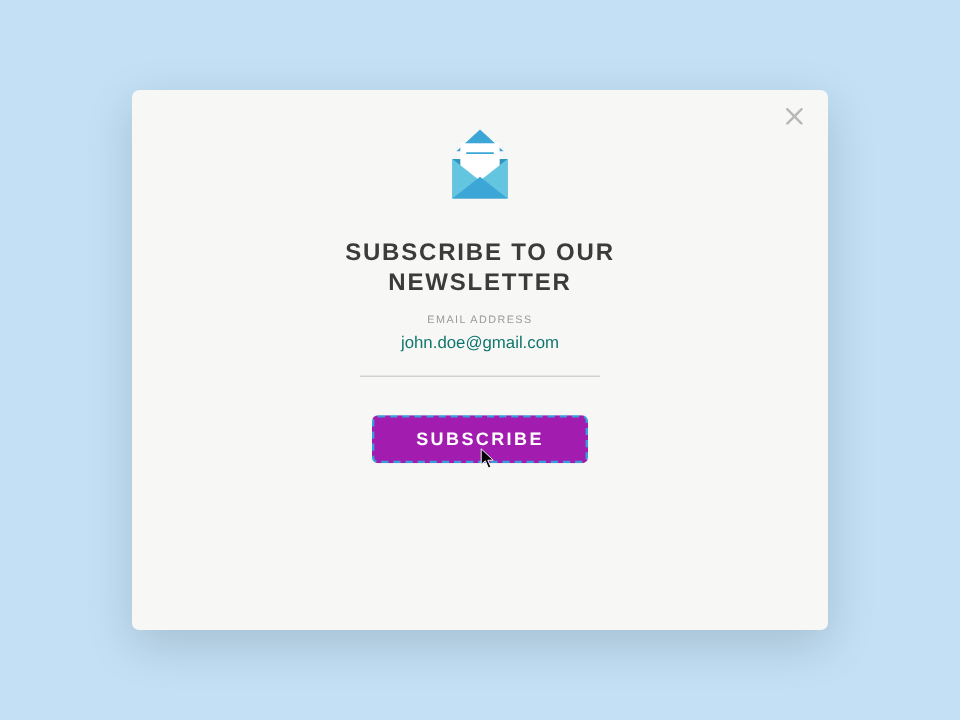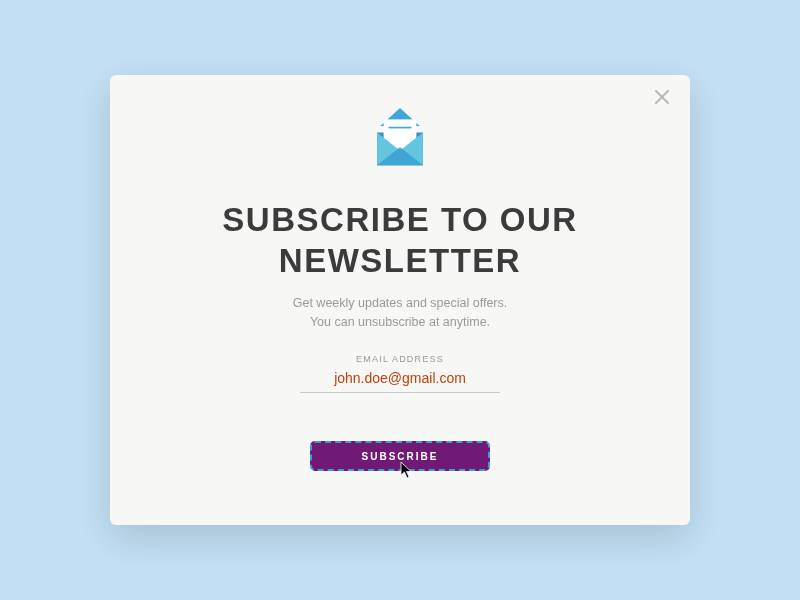--- a/index.html
+++ b/index.html
@@ -49,21 +49,21 @@
       margin-bottom: 14px;
       display: flex;
       align-items: center;
       justify-content: center;
     }
     .envelope-icon svg {
       width: 82px;
       height: 82px;
     }
     .title {
-      font-size: 33px;
+      font-size: 20px;
       font-weight: 700;
       letter-spacing: 1.5px;
       color: #3b3b3b;
       text-align: center;
       line-height: 1.25;
       margin-bottom: 12px;
       max-width: 360px;
     }
     .subtitle {
       font-size: 12.5px;
@@ -80,34 +80,34 @@
       text-transform: uppercase;
       margin-bottom: 4px;
     }
     .email-input {
       width: 200px;
       border: none;
       border-bottom: 1px solid #c8c8c8;
       background: transparent;
       text-align: center;
       font-size: 14px;
-      color: #c2410c;
-      padding: 2px 0 6px 0;
+      color: #0f766e;
+      padding: 2px 0 20px 0;
       outline: none;
       font-family: inherit;
-      margin-bottom: 48px;
+      margin-bottom: 32px;
     }
     .subscribe-btn {
       width: 180px;
-      height: 30px;
-      background: #701a75;
+      height: 40px;
+      background: #a21caf;
       border: 2px dashed #3a9cd8;
       border-radius: 5px;
       color: #ffffff;
-      font-size: 10px;
+      font-size: 15px;
       font-weight: 600;
       letter-spacing: 2px;
       text-transform: uppercase;
       cursor: pointer;
       font-family: inherit;
       position: relative;
     }
     .cursor-overlay {
       position: absolute;
       left: 50%;
@@ -145,24 +145,20 @@
       <polygon points="22,36 50,58 22,76" fill="#64c5e0"></polygon>
 
       <polygon points="78,36 50,58 78,76" fill="#64c5e0"></polygon>
 
       <polygon points="22,76 50,54 78,76" fill="#3ca7d6"></polygon>
     </svg>
   </div>
 
   <h1 class="title">SUBSCRIBE TO OUR NEWSLETTER</h1>
 
-  <div class="subtitle">
-    <div>Get weekly updates and special offers.</div>
-    <div>You can unsubscribe at anytime.</div>
-  </div>
 
   <div class="field-label">EMAIL ADDRESS</div>
 
   <input type="text" class="email-input" value="john.doe@gmail.com" style="">
 
   <button class="subscribe-btn">
     <span>SUBSCRIBE</span>
     <span class="cursor-overlay">
       <svg viewBox="0 0 14 18">
         <path d="M1 1 L1 14 L4.5 11 L7 17 L9 16 L6.5 10.5 L11 10.5 Z" fill="#000000" stroke="#ffffff" stroke-width="0.8"></path>

